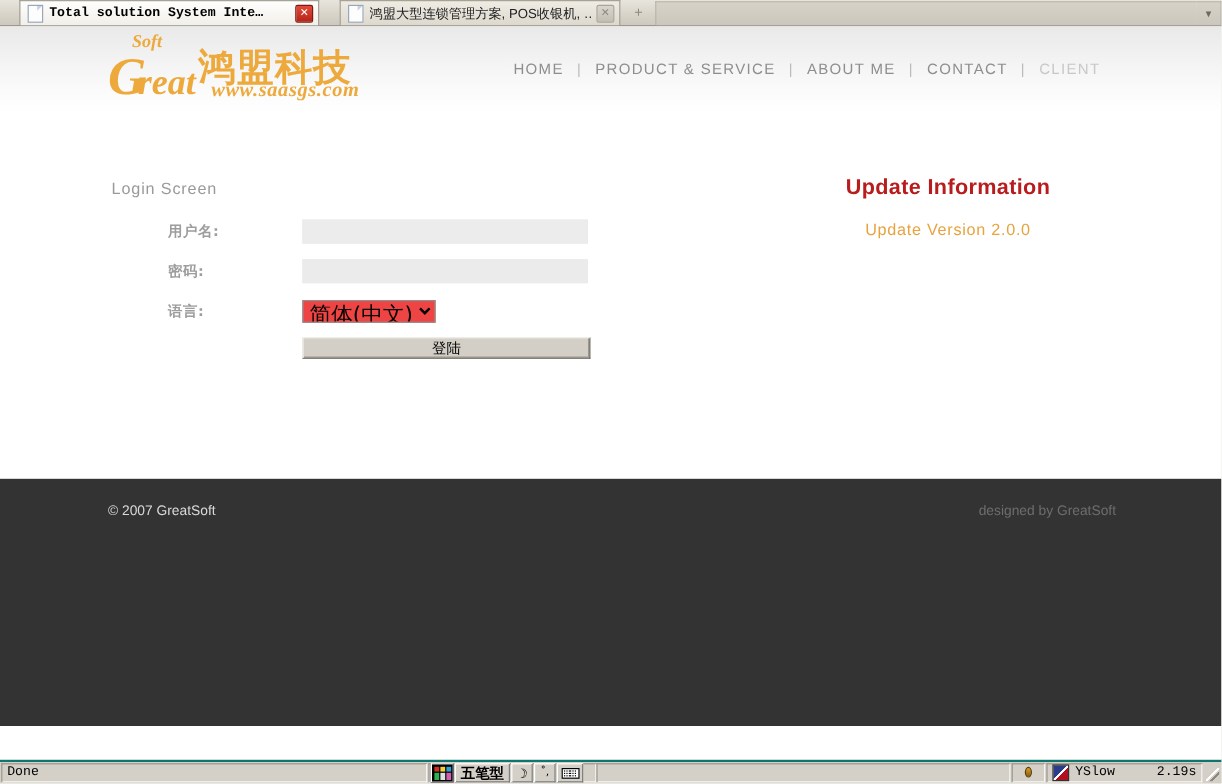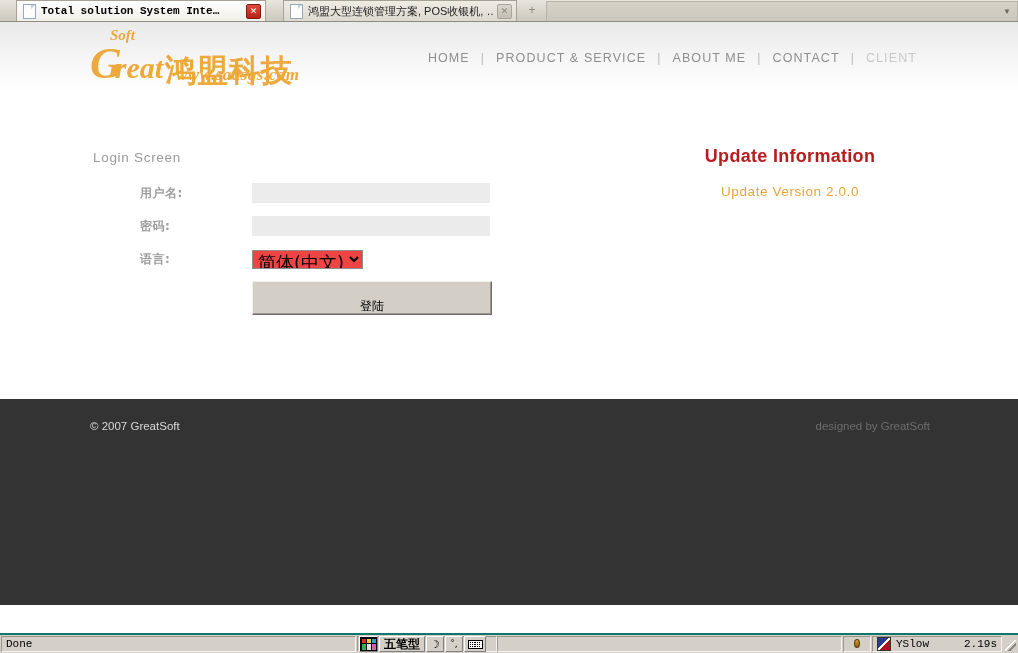--- a/index.html
+++ b/index.html
@@ -149,21 +149,21 @@
   .site-header {
     height: 72px;
     background: linear-gradient(to bottom, #e9e9e9 0%, #f3f3f3 40%, #fbfbfb 75%, #ffffff 100%);
     display: flex;
     align-items: center;
     box-sizing: border-box;
     padding: 0 90px 0 90px;
   }
   .logo {
     display: flex;
-    align-items: flex-end;
+    align-items: flex-start;
     position: relative;
     height: 56px;
     flex: 0 0 auto;
     width: 300px;
   }
   .logo-great {
     position: relative;
     font-family: "Liberation Serif", serif;
     font-style: italic;
     color: #eda93b;
@@ -302,21 +302,21 @@
     background: #d3cfc6;
     border-top: 1px solid #f3f1ec;
     border-left: 1px solid #f3f1ec;
     border-right: 1px solid #6f6c64;
     border-bottom: 1px solid #6f6c64;
     box-shadow: inset -1px -1px 0 #9c9890;
     font-family: "DejaVu Sans", sans-serif;
     font-size: 12px;
     color: #000;
     cursor: pointer;
-    padding: 16px;
+    padding: 0;
   }
   .update-box {
     position: absolute;
     left: 640px;
     top: 52px;
     width: 300px;
     text-align: center;
   }
   .update-title {
     font-family: Liberation Sans, sans-serif;

